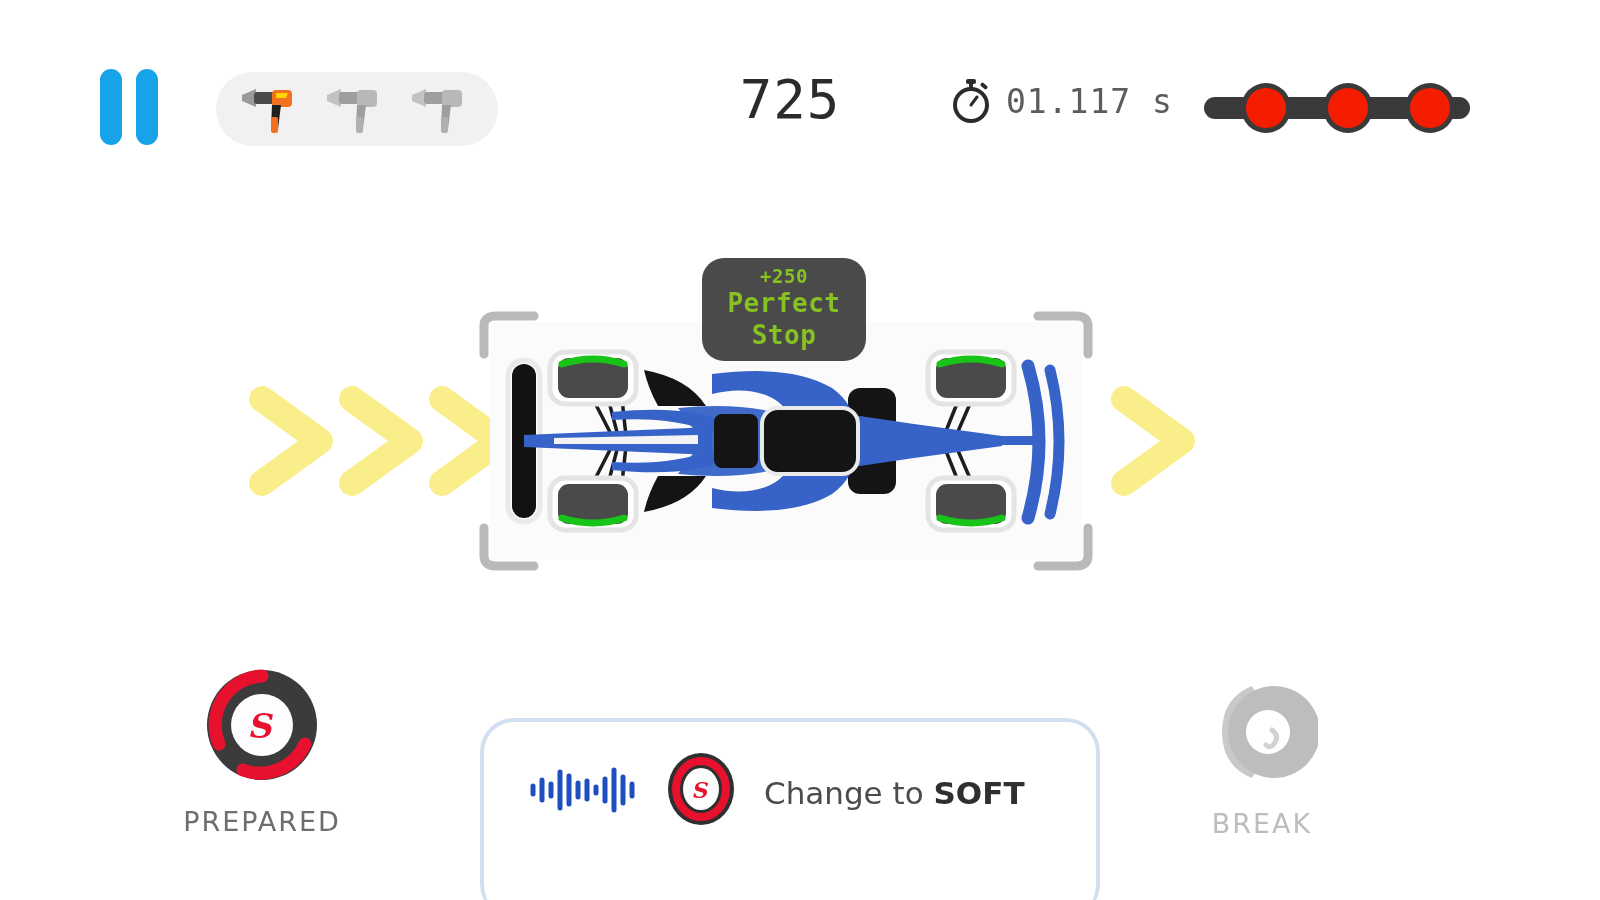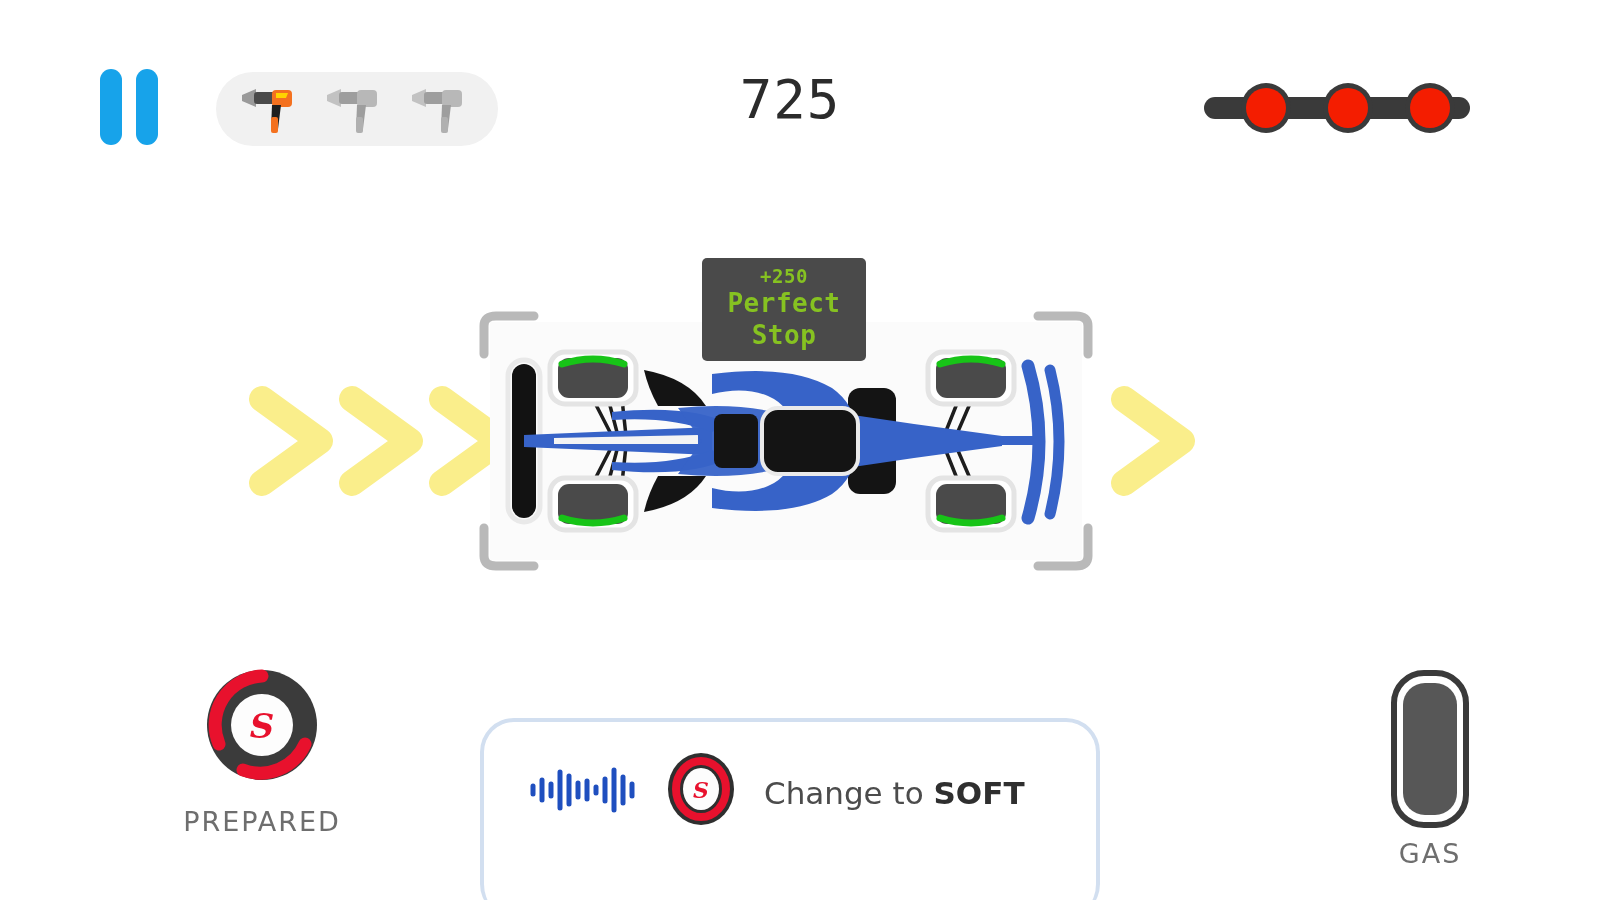--- a/index.html
+++ b/index.html
@@ -58,21 +58,21 @@
   
   #car-area {
     position: absolute; left: 462px; top: 296px;
     width: 648px; height: 290px;
   }
   #car-area svg { width: 100%; height: 100%; display: block; }
 
   #toast {
     position: absolute; left: 702px; top: 258px;
     width: 164px; padding: 7px 0 9px;
-    background: #4a4a4a; border-radius: 5px;
+    background: #4a4a4a; border-radius: 22px;
     text-align: center;
     font-family: "DejaVu Sans Mono", monospace;
     line-height: 1.22;
   }
   #toast .amount { font-size: 19px; color: #86c221; font-weight: bold; letter-spacing: 0.5px;}
   #toast .label  { font-size: 26px; color: #86c221; font-weight: bold; letter-spacing: 0.5px;}
 
   .chev-left {
     position: absolute; top: 385px; width: 100px; height: 112px;
   }
@@ -169,20 +169,30 @@
         <rect x="18" y="11" width="22" height="12" rx="3" fill="#9e9e9e"></rect>
         <rect x="36" y="9" width="20" height="17" rx="4" fill="#b8b8b8"></rect>
         <path d="M36 24 L45 24 L42 48 L35 48 Z" fill="#9e9e9e"></path>
         <rect x="35" y="36" width="7" height="16" rx="2" fill="#b0b0b0"></rect>
       </svg>
     </div>
   </div>
 
   <div id="score">725</div>
 
+  <div id="timer-wrap">
+    <svg id="timer-icon" viewBox="0 0 42 46">
+      <rect x="16" y="1" width="10" height="5" rx="2" fill="#2b2b2b"></rect>
+      <rect x="19" y="4" width="4" height="6" fill="#2b2b2b"></rect>
+      <rect x="30" y="6" width="8" height="4" rx="2" fill="#2b2b2b" transform="rotate(40 34 8)"></rect>
+      <circle cx="21" cy="27" r="16" fill="none" stroke="#2b2b2b" stroke-width="4"></circle>
+      <path d="M21 27 L27 19" stroke="#2b2b2b" stroke-width="3" stroke-linecap="round"></path>
+    </svg>
+    <div id="timer-text">01.117 s</div>
+  </div>
 
   <div id="lives">
     <svg viewBox="0 0 276 56">
       <rect x="4" y="17" width="266" height="22" rx="11" fill="#3A3A3A"></rect>
       <circle cx="66" cy="28" r="25" fill="#3A3A3A"></circle>
       <circle cx="66" cy="28" r="20" fill="#F41D00"></circle>
       <circle cx="148" cy="28" r="25" fill="#3A3A3A"></circle>
       <circle cx="148" cy="28" r="20" fill="#F41D00"></circle>
       <circle cx="230" cy="28" r="25" fill="#3A3A3A"></circle>
       <circle cx="230" cy="28" r="20" fill="#F41D00"></circle>
@@ -325,24 +335,26 @@
         <ellipse cx="37" cy="37" rx="25" ry="28" fill="none" stroke="#E8112D" stroke-width="8"></ellipse>
         <ellipse cx="37" cy="37" rx="18" ry="21" fill="#fdfdfd"></ellipse>
         <text x="37" y="46" text-anchor="middle" font-family="DejaVu Serif, serif" font-size="22" font-style="italic" font-weight="bold" fill="#E8112D">S</text>
       </svg>
     </div>
     <div id="radio-msg">
       <span>Change to </span><b>SOFT</b>
     </div>
   </div>
 
-
-  <div id="gas-ctl">
+  <div id="brake-ctl">
     <div class="ico">
-      <svg viewBox="0 0 82 162">
-        <rect x="5" y="5" width="72" height="152" rx="30" fill="#ffffff" stroke="#3a3a3a" stroke-width="6"></rect>
-        <rect x="14" y="15" width="54" height="132" rx="22" fill="#575757"></rect>
-      </svg>
-    </div>
-    <div class="cap">GAS</div>
-  </div>
+      <svg viewBox="0 0 112 126">
+        <path d="M46 18 Q16 30 16 64 Q16 98 46 110 L56 92 Q34 84 34 64 Q34 44 56 36 Z" fill="#c9c9c9"></path>
+        <circle cx="68" cy="64" r="46" fill="#bdbdbd"></circle>
+        <circle cx="62" cy="64" r="22" fill="#ffffff"></circle>
+        <path d="M66 62 q8 6 2 14 q-4 5 -8 1" fill="none" stroke="#d2d2d2" stroke-width="5" stroke-linecap="round"></path>
+      </svg>
+    </div>
+    <div class="cap">BREAK</div>
+  </div>
+
 
 </div>
 
 </body></html>

